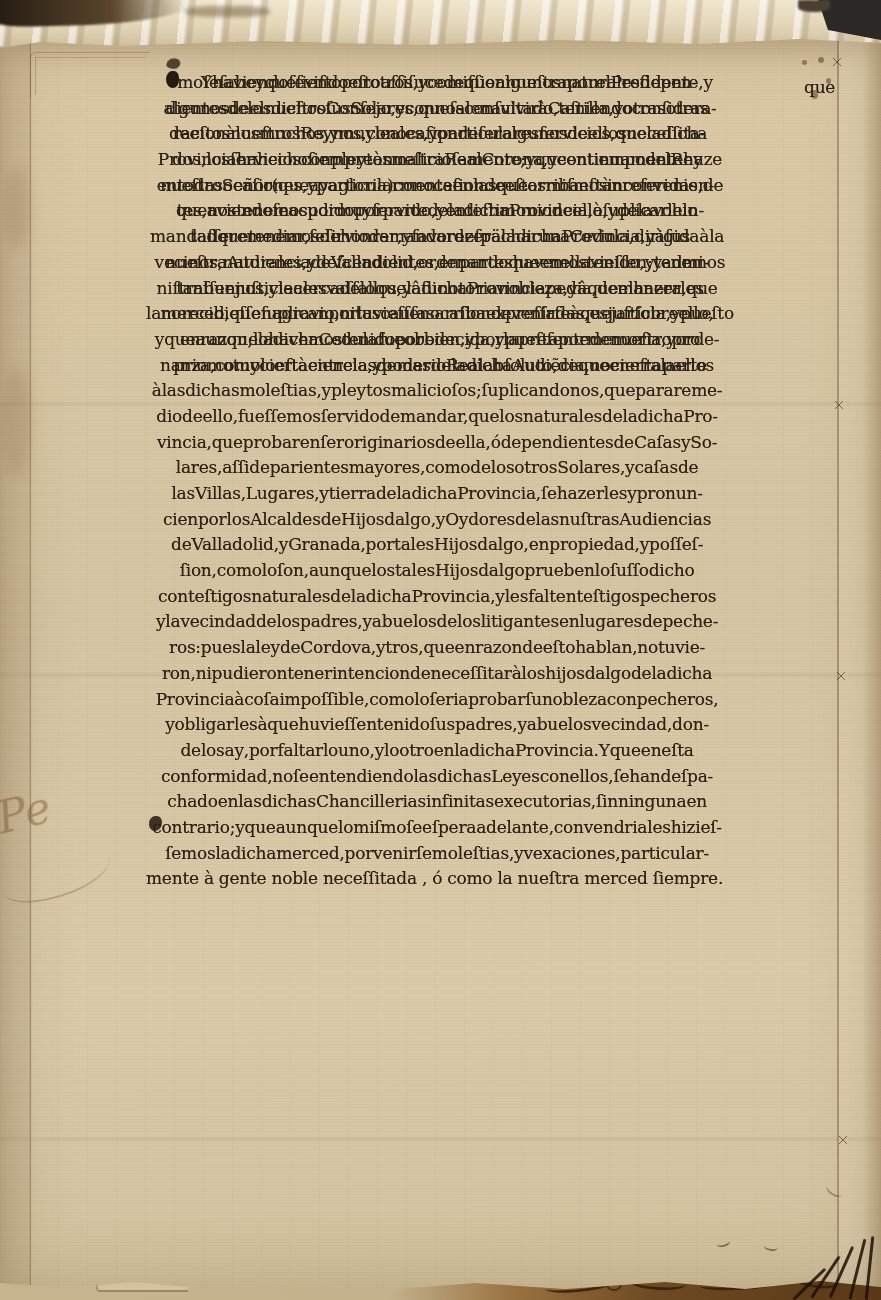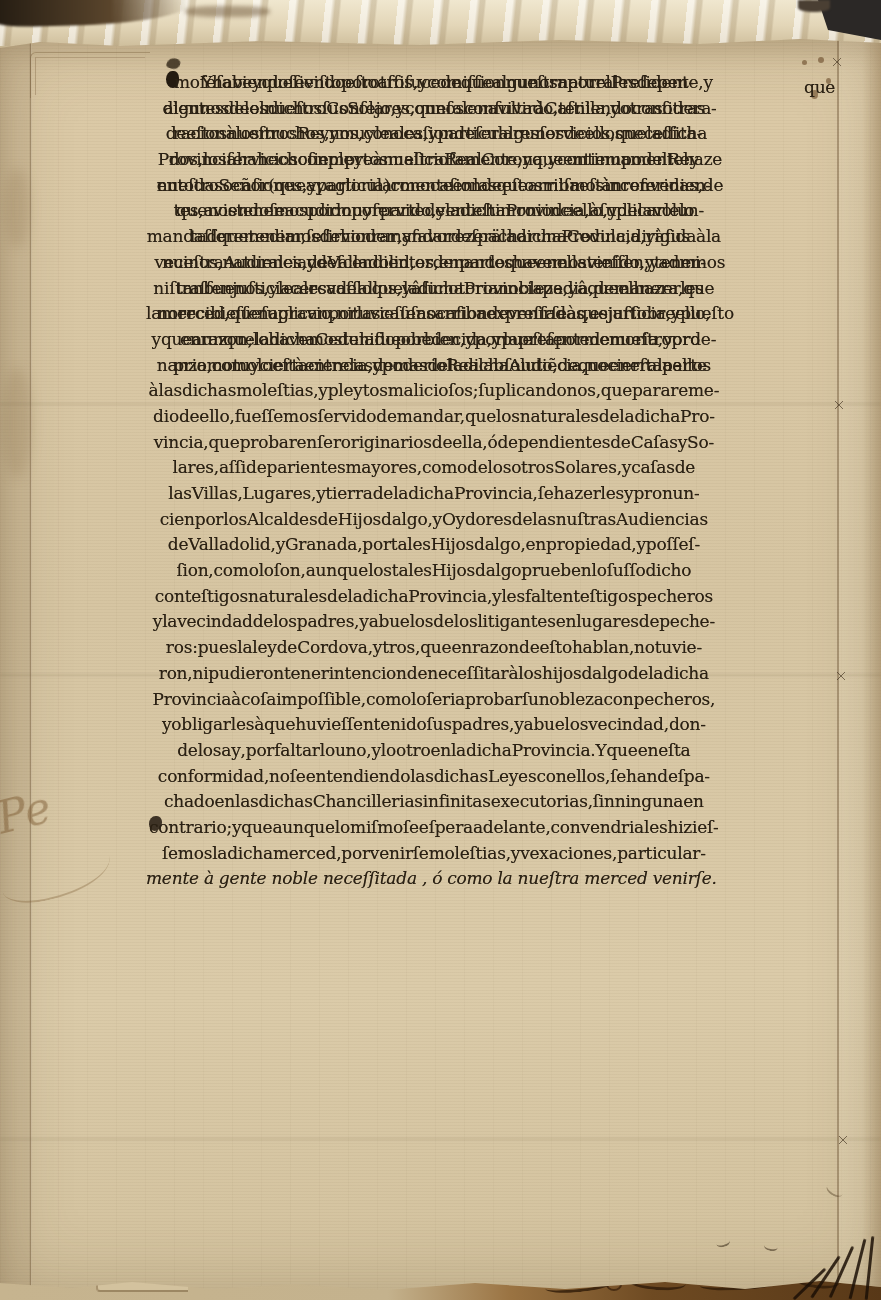--- a/index.html
+++ b/index.html
@@ -89,21 +89,21 @@
     transform:rotate(-12deg);}
   .blot{left:149px;top:778px;width:13px;height:15px;background:#241a10;opacity:.85;
     border-radius:55% 42% 60% 48%;filter:blur(.4px);}
 
   
   .textblock{left:146px;top:34px;width:672px;color:#2a2013;font-size:17px;
     letter-spacing:-0.25px;text-shadow:0 0 .5px rgba(42,32,19,.55);}
   .tline{position:static;display:flex;flex-wrap:nowrap;justify-content:center;
     align-items:baseline;height:25.7px;}
   .tline span{position:static;flex:0 0 auto;white-space:pre;}
-  .para1 .tline:last-child{justify-content:flex-end;font-style:italic;}
+  .para1 .tline:last-child{justify-content:flex-end;}
   .para1 .tline:last-child span{margin-right:.3em;}
   .para2 .tline:first-child{padding-left:34px;}
   .catchrow{position:static;display:block;height:30px;text-align:right;
     padding-right:14px;padding-top:5px;}
 
   
   .darkTL{left:-6px;top:-5px;width:195px;height:30px;z-index:3;
     background:linear-gradient(90deg,#241c12,#5a452c 60%,rgba(90,70,45,0));
     border-radius:0 0 60% 20%;transform:rotate(-1.5deg);filter:blur(1px);}
   .darkTLs{left:185px;top:6px;width:85px;height:11px;z-index:3;
@@ -672,21 +672,21 @@
             <span>à</span>
             <span>gente</span>
             <span>noble</span>
             <span>neceſſitada</span>
             <span>,</span>
             <span>ó</span>
             <span>como</span>
             <span>la</span>
             <span>nueſtra</span>
             <span>merced</span>
-            <span>venirſe.</span>
+            <span>ſiempre.</span>
           </div>
         </div>
       <div class="para para2">
           <div class="tline">
             <span>Y</span>
             <span>haviendoſe</span>
             <span>viſto</span>
             <span>por</span>
             <span>otros</span>
             <span>,</span>

